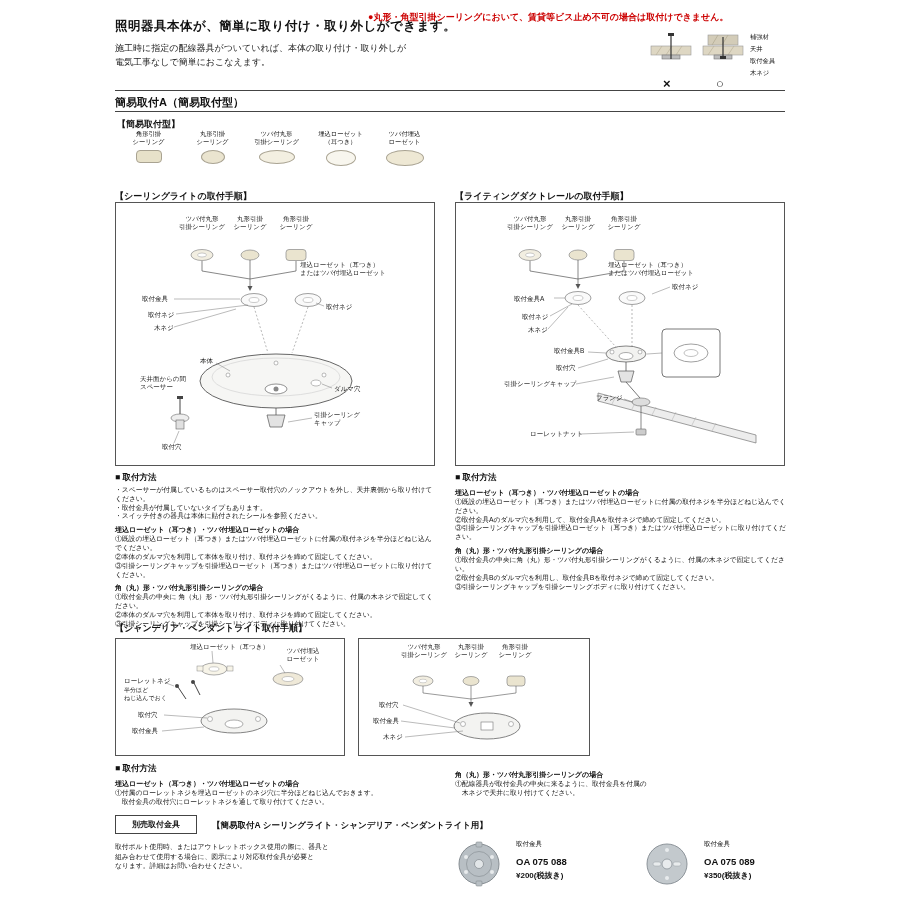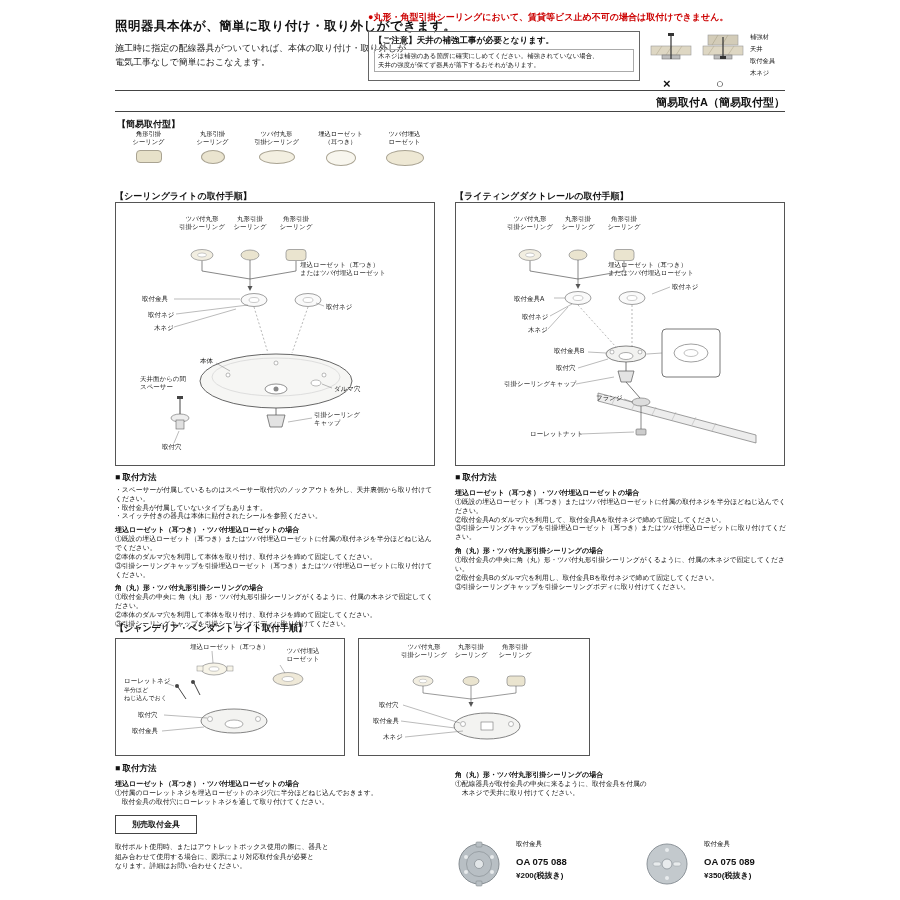--- a/index.html
+++ b/index.html
@@ -12,21 +12,21 @@
 
   .t-head { font-size:12.5px; font-weight:bold; letter-spacing:.5px; }
   .t-sub  { font-size:9px; color:#222;font-family:Liberation Mono, monospace; }
   .t-warn { font-size:9px; color:#cc0000; font-weight:bold; }
 
   .notice-box { border:1px solid #666; padding:3px 5px; }
   .nb-title { font-size:8.5px; font-weight:bold; }
   .nb-body  { font-size:6.4px; line-height:1.35; margin-top:2px; border:1px solid #aaa; padding:2px 3px; }
 
   .rule { position:absolute; height:1px; background:#444; }
-  .sec-title { font-size:11px; font-weight:bold; text-align:right; }
+  .sec-title { font-size:11px; font-weight:bold; text-align:left; }
   .blk-title { font-size:9px; font-weight:bold; }
 
   .devices { position:absolute; left:120px; top:130px; display:flex; gap:7px; }
   .dev { width:57px; text-align:center; }
   .dev-label { font-size:6.3px; line-height:1.25; white-space:pre-line; }
   .dev-icon { margin:4px auto 0; border:1px solid #a9a392; }
   .di-0 { width:26px; height:13px; border-radius:4px; background:#e7e1c9; }
   .di-1 { width:24px; height:14px; border-radius:50%; background:#eae4cf; }
   .di-2 { width:36px; height:14px; border-radius:50%; background:#f3efe1; }
   .di-3 { width:30px; height:16px; border-radius:50%; background:#f8f6ee; }
@@ -53,25 +53,20 @@
 </head>
 <body>
 
 <div class="page">
 
   <div class="abs t-head" style="left:115px;top:18px;">照明器具本体が、簡単に取り付け・取り外しができます。</div>
   <div class="abs t-sub" style="left:115px;top:42px;">施工時に指定の配線器具がついていれば、本体の取り付け・取り外しが</div>
   <div class="abs t-sub" style="left:115px;top:56px;">電気工事なしで簡単におこなえます。</div>
   <div class="abs t-warn" style="left:368px;top:11px;">●丸形・角型引掛シーリングにおいて、賃貸等ビス止め不可の場合は取付けできません。</div>
 
-  <div class="abs notice-box" style="left:368px;top:31px;width:272px;height:50px;">
-    <div class="nb-title">【ご注意】天井の補強工事が必要となります。</div>
-    <div class="nb-body pre">木ネジは補強のある箇所に確実にしめてください。補強されていない場合、
-天井の強度が保てず器具が落下するおそれがあります。</div>
-  </div>
 
   <svg class="abs" style="left:648px;top:30px;" width="46" height="46">
     <rect x="3" y="16" width="40" height="9" fill="#ded7c3" stroke="#999" stroke-width="0.6"></rect>
     <line x1="8" y1="25" x2="14" y2="16" stroke="#b3ab94" stroke-width="0.6"></line>
     <line x1="18" y1="25" x2="24" y2="16" stroke="#b3ab94" stroke-width="0.6"></line>
     <line x1="28" y1="25" x2="34" y2="16" stroke="#b3ab94" stroke-width="0.6"></line>
     <rect x="14" y="25" width="18" height="4" fill="#bdbdbd" stroke="#777" stroke-width="0.6"></rect>
     <line x1="23" y1="5" x2="23" y2="29" stroke="#333" stroke-width="1.2"></line>
     <rect x="20" y="3" width="6" height="3" fill="#333"></rect>
   </svg>
@@ -347,20 +342,21 @@
     <div class="m-step pre">①付属のローレットネジを埋込ローゼットのネジ穴に半分ほどねじ込んでおきます。
 　取付金具の取付穴にローレットネジを通して取り付けてください。</div>
   </div>
   <div class="abs" style="left:455px;top:770px;width:332px;">
     <div class="m-case" style="margin-top:0;">角（丸）形・ツバ付丸形引掛シーリングの場合</div>
     <div class="m-step pre">①配線器具が取付金具の中央に来るように、取付金具を付属の
 　木ネジで天井に取り付けてください。</div>
   </div>
 
   <div class="abs badge" style="left:115px;top:815px;">別売取付金具</div>
+  <div class="abs opt-title" style="left:212px;top:820px;">【簡易取付A シーリングライト・シャンデリア・ペンダントライト用】</div>
   <div class="abs opt-body pre" style="left:115px;top:842px;width:260px;">取付ボルト使用時、またはアウトレットボックス使用の際に、器具と
 組み合わせて使用する場合に、図示により対応取付金具が必要と
 なります。詳細はお問い合わせください。</div>
 
   <div class="abs prod" style="left:452px;top:840px;">
     <svg width="54" height="48">
       <circle cx="27" cy="24" r="20" fill="#b8bfc4" stroke="#868d92" stroke-width="1"></circle>
       <circle cx="27" cy="24" r="12.5" fill="none" stroke="#99a0a5" stroke-width="1"></circle>
       <circle cx="27" cy="24" r="4.5" fill="#e2e6e8" stroke="#8a9196" stroke-width="0.8"></circle>
       <circle cx="14" cy="17" r="2" fill="#e8ebec"></circle>

